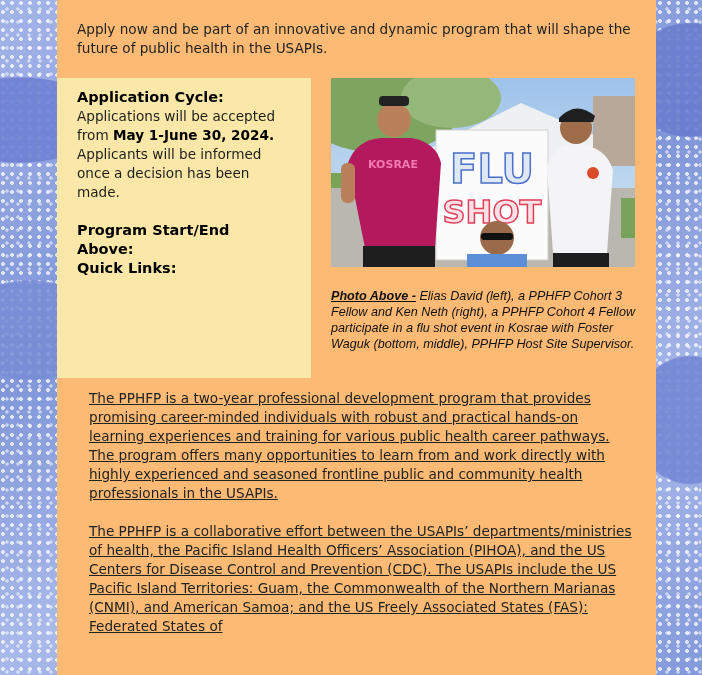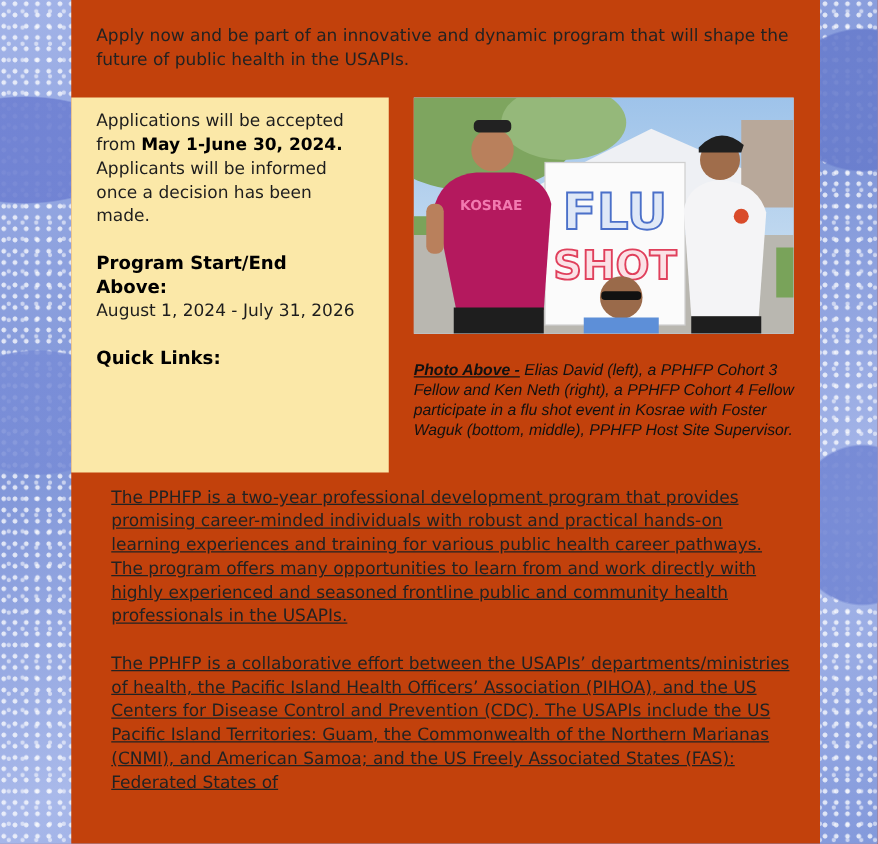--- a/index.html
+++ b/index.html
@@ -12,21 +12,21 @@
       radial-gradient(ellipse 90px 80px at 690px 80px, rgba(105,125,205,0.9) 0 70%, transparent 72%),
       radial-gradient(ellipse 80px 90px at 690px 420px, rgba(115,135,212,0.9) 0 70%, transparent 72%),
       radial-gradient(circle at 3px 3px, rgba(255,255,255,0.75) 1.6px, transparent 2.2px),
       radial-gradient(circle at 7px 9px, rgba(255,255,255,0.55) 1.4px, transparent 2px),
       linear-gradient(160deg, #a3b4e8 0%, #7f95d8 40%, #a9b9ea 70%, #8399db 100%);
     background-size: auto, auto, auto, auto, 9px 9px, 11px 13px, auto;
     font-family:"DejaVu Sans", sans-serif;
   }
   .panel {
     position:absolute; left:57px; top:0; width:599px; height:675px;
-    background:#c2410c;
+    background:#fdba74;
   }
   .intro {
     position:absolute; left:20px; top:20px; width:560px;
     font-size:13.6px; line-height:19px; color:#222;
   }
   .sidebar-box {
     position:absolute; left:0; top:78px; width:254px; height:300px;
     background:#fbe8a8;
     box-sizing:border-box; padding:10px 20px 0 20px;
     font-size:13.6px; line-height:19px; color:#1d1d1d;
@@ -56,24 +56,24 @@
   .body-text p { margin:0 0 19px 12px;text-decoration:underline; }
 </style>
 </head>
 <body>
 
 <div class="panel">
 
   <div class="intro">Apply now and be part of an innovative and dynamic program that will shape the future of public health in the USAPIs.</div>
 
   <div class="sidebar-box">
+    <h3>Application Cycle:</h3>
     <p><span>Applications will be accepted from </span><b>May 1-June 30, 2024.</b><span> Applicants will be informed once a decision has been made.</span></p>
 
     <h3>Program Start/End Above:</h3>
-    <p>August 1, 2024 - July 31, 2026</p>
 
     <h3>Quick Links:</h3>
   </div>
 
   <div class="photo">
     <svg width="304" height="189" viewBox="0 0 304 189" xmlns="http://www.w3.org/2000/svg">
       <defs>
         <linearGradient id="sky" x1="0" y1="0" x2="0" y2="1">
           <stop offset="0" stop-color="#9ec3ea"></stop>
           <stop offset="1" stop-color="#d6e6f3"></stop>

